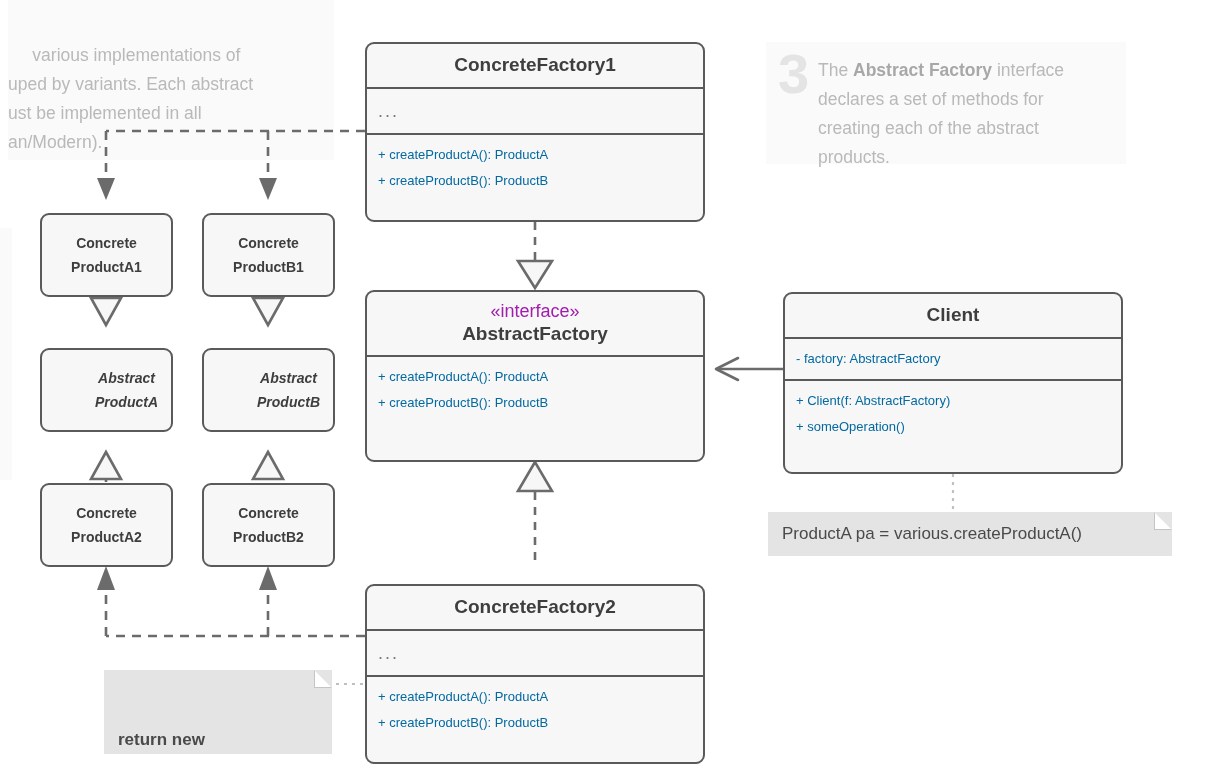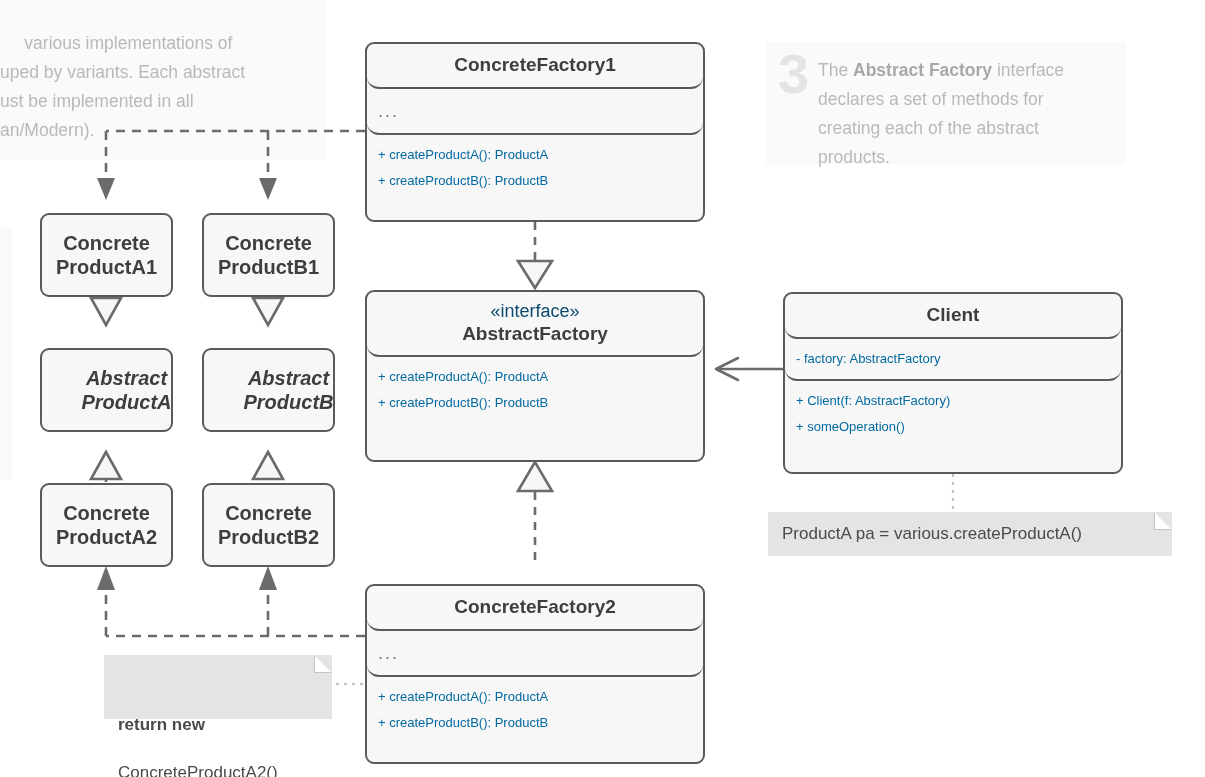--- a/index.html
+++ b/index.html
@@ -16,22 +16,22 @@
   
   .panel{
     position:absolute;
     background:#fafafa;
     color:#b9b9b9;
     font-size:17.5px;
     line-height:29px;
     box-sizing:border-box;
   }
   .panel.left{
-    left:0;top:0;width:326px;height:160px;
-    padding:0 16px 0 0;
+    left:8px;top:0;width:326px;height:160px;
+    padding:12px 16px 0 0;
     text-align:left;
     white-space:pre;
   }
   .panel.leftstrip{
     left:0;top:228px;width:12px;height:252px;
     background:#fafafa;
   }
   .panel.right{
     left:766px;top:42px;width:360px;height:122px;
     padding:14px 18px 0 52px;
@@ -49,35 +49,34 @@
     box-sizing:border-box;
     border:2.5px solid #5a5a5a;
     border-radius:9px;
     background:#f7f7f7;
     overflow:hidden;
   }
   .umlbox .sec{
     box-sizing:border-box;
     border-bottom:2.5px solid #5a5a5a;
     padding:7px 11px;
-    border-radius:12px;
   }
   .umlbox .sec:last-child{border-bottom:none;}
   .umlbox .title{
     text-align:center;
     font-weight:bold;
     font-size:19px;
     color:#3e3e3e;
     padding:10px 8px 11px;
   }
   .umlbox .stereo{
     display:block;
     font-weight:normal;
     font-size:18px;
-    color:#0c4a6e;
+    color:#a21caf;
     margin-bottom:1px;
   }
   .umlbox .mem{
     font-size:13px;
     color:#0369a1;
     line-height:26px;
     white-space:nowrap;
   }
   .umlbox .ell{
     font-size:18px;color:#7a7a7a;letter-spacing:2px;
@@ -86,21 +85,21 @@
   
   .prodbox{
     position:absolute;
     box-sizing:border-box;
     border:2.5px solid #5a5a5a;
     border-radius:9px;
     background:#f7f7f7;
     display:flex;align-items:center;justify-content:center;
     text-align:center;
     font-weight:bold;
-    font-size:20px;
+    font-size:14px;
     line-height:24px;
     color:#3e3e3e;
     white-space:pre-line;
   }
   .prodbox.abs{font-style:italic;padding-left:40px;}
 
   
   .note{
     position:absolute;
     box-sizing:border-box;
@@ -250,19 +249,19 @@
   <div class="prodbox" style="left:40px;top:483px;width:133px;height:84px;">Concrete
 ProductA2</div>
   <div class="prodbox" style="left:202px;top:483px;width:133px;height:84px;">Concrete
 ProductB2</div>
 
   <div class="note" style="left:768px;top:512px;width:404px;height:44px;display:flex;align-items:center;">
     <span class="fold"></span>
     <span>ProductA pa = various.createProductA()</span>
   </div>
 
-  <div class="note" style="left:104px;top:655px;width:228px;height:64px;">
+  <div class="note" style="left:104px;top:670px;width:228px;height:84px;">
     <span class="fold"></span>
     <b>return new</b><br>
     <span>ConcreteProductA2()</span>
   </div>
 
 </div>
 
 </body></html>

